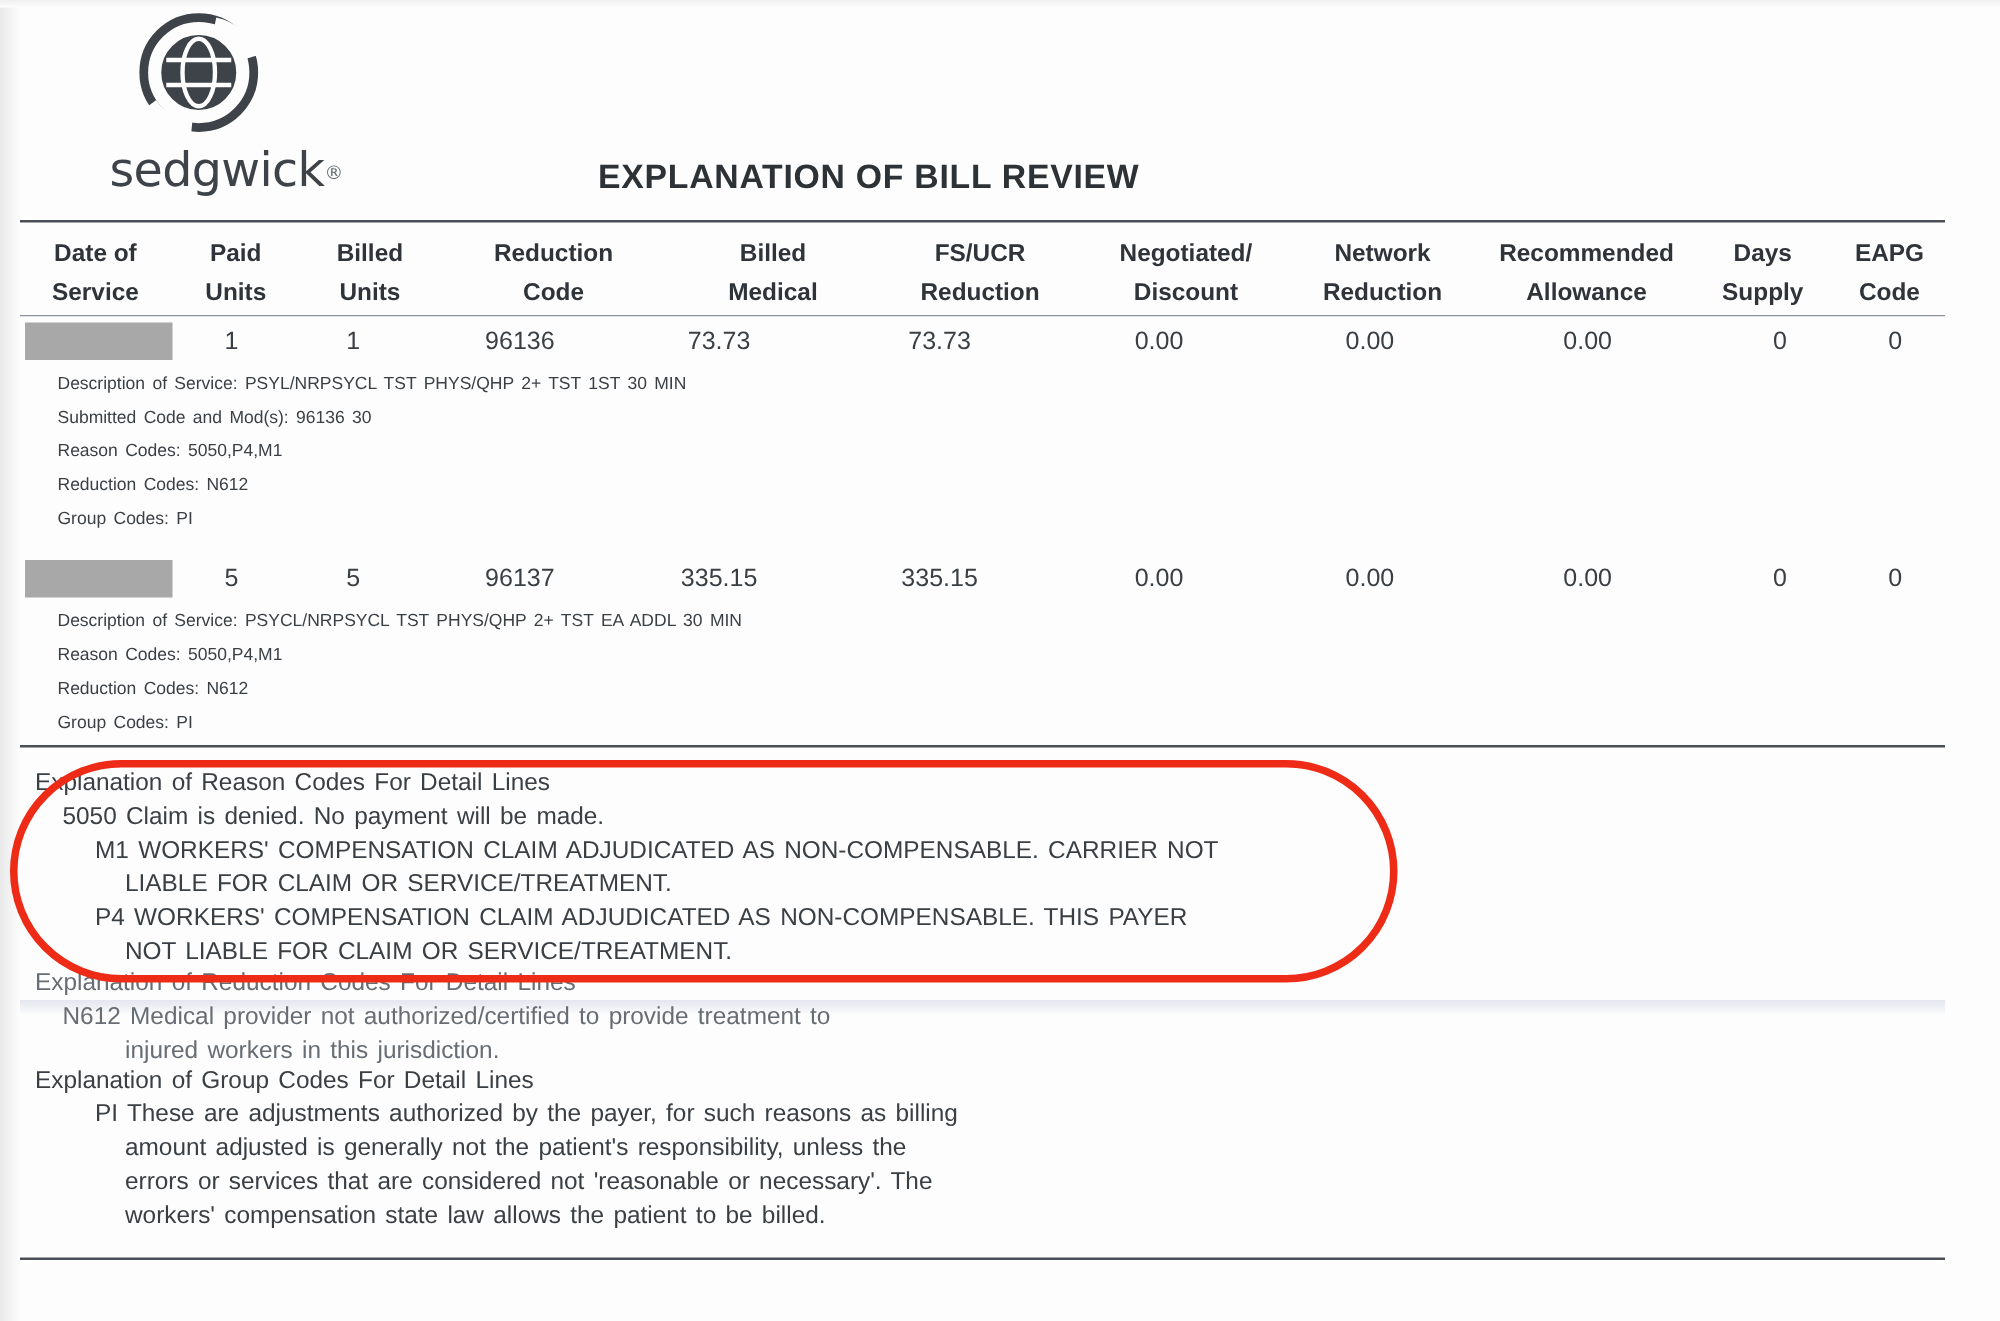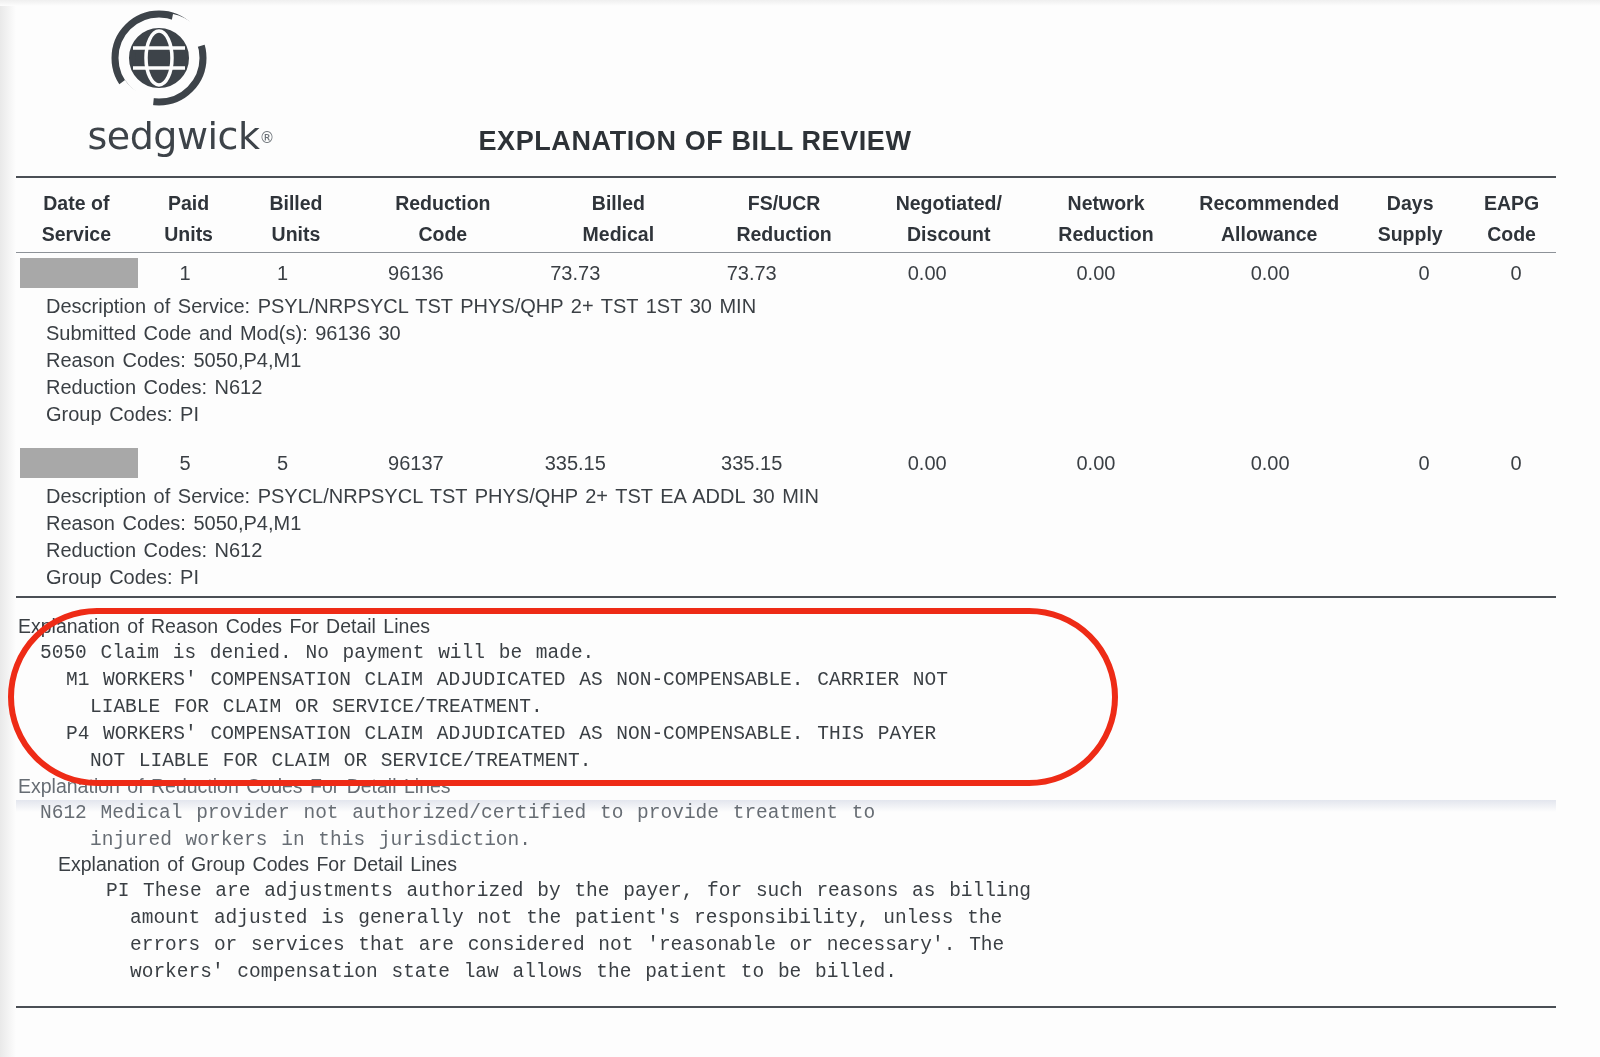--- a/index.html
+++ b/index.html
@@ -129,40 +129,39 @@
     background: #a8a8a8;
     height: 30px;
     width: 118px;
     margin-left: 4px;
   }
 
   
   .detail {
     position: absolute;
     left: 46px;
-    font-size: 20px;
+    font-size: 14px;
     line-height: 27px;
     color: #3a3f44;
     word-spacing: 2px;
     white-space: nowrap;
   }
 
   
   .expl-block {
     position: absolute;
-    left: 18px;
+    left: 28px;
     font-size: 19.5px;
     line-height: 27px;
     color: #3a3f44;
     word-spacing: 2px;
   }
   .expl-head { white-space: nowrap; }
   .expl-item {
     white-space: nowrap;
-    font-family: Liberation Mono, monospace;
   }
   .indent-1 { padding-left: 22px; }
   .indent-2 { padding-left: 48px; }
   .indent-3 { padding-left: 72px; }
 
   
   .highlight-oval {
     position: absolute;
     left: 8px;
     top: 608px;
@@ -328,21 +327,21 @@
 
   <div class="expl-block faded" style="top:773px;">
     <div class="expl-head">Explanation of Reduction Codes For Detail Lines</div>
     <div class="expl-item indent-1">
       <span>N612</span>
       <span>Medical provider not authorized/certified to provide treatment to</span>
     </div>
     <div class="expl-item indent-3">injured workers in this jurisdiction.</div>
   </div>
 
-  <div class="expl-block" style="top:851px;margin-left:40px;">
+  <div class="expl-block" style="top:851px;">
     <div class="expl-head">Explanation of Group Codes For Detail Lines</div>
     <div class="expl-item indent-2">
       <span>PI</span>
       <span>These are adjustments authorized by the payer, for such reasons as billing</span>
     </div>
     <div class="expl-item indent-3">amount adjusted is generally not the patient's responsibility, unless the</div>
     <div class="expl-item indent-3">errors or services that are considered not 'reasonable or necessary'. The</div>
     <div class="expl-item indent-3">workers' compensation state law allows the patient to be billed.</div>
   </div>
 

